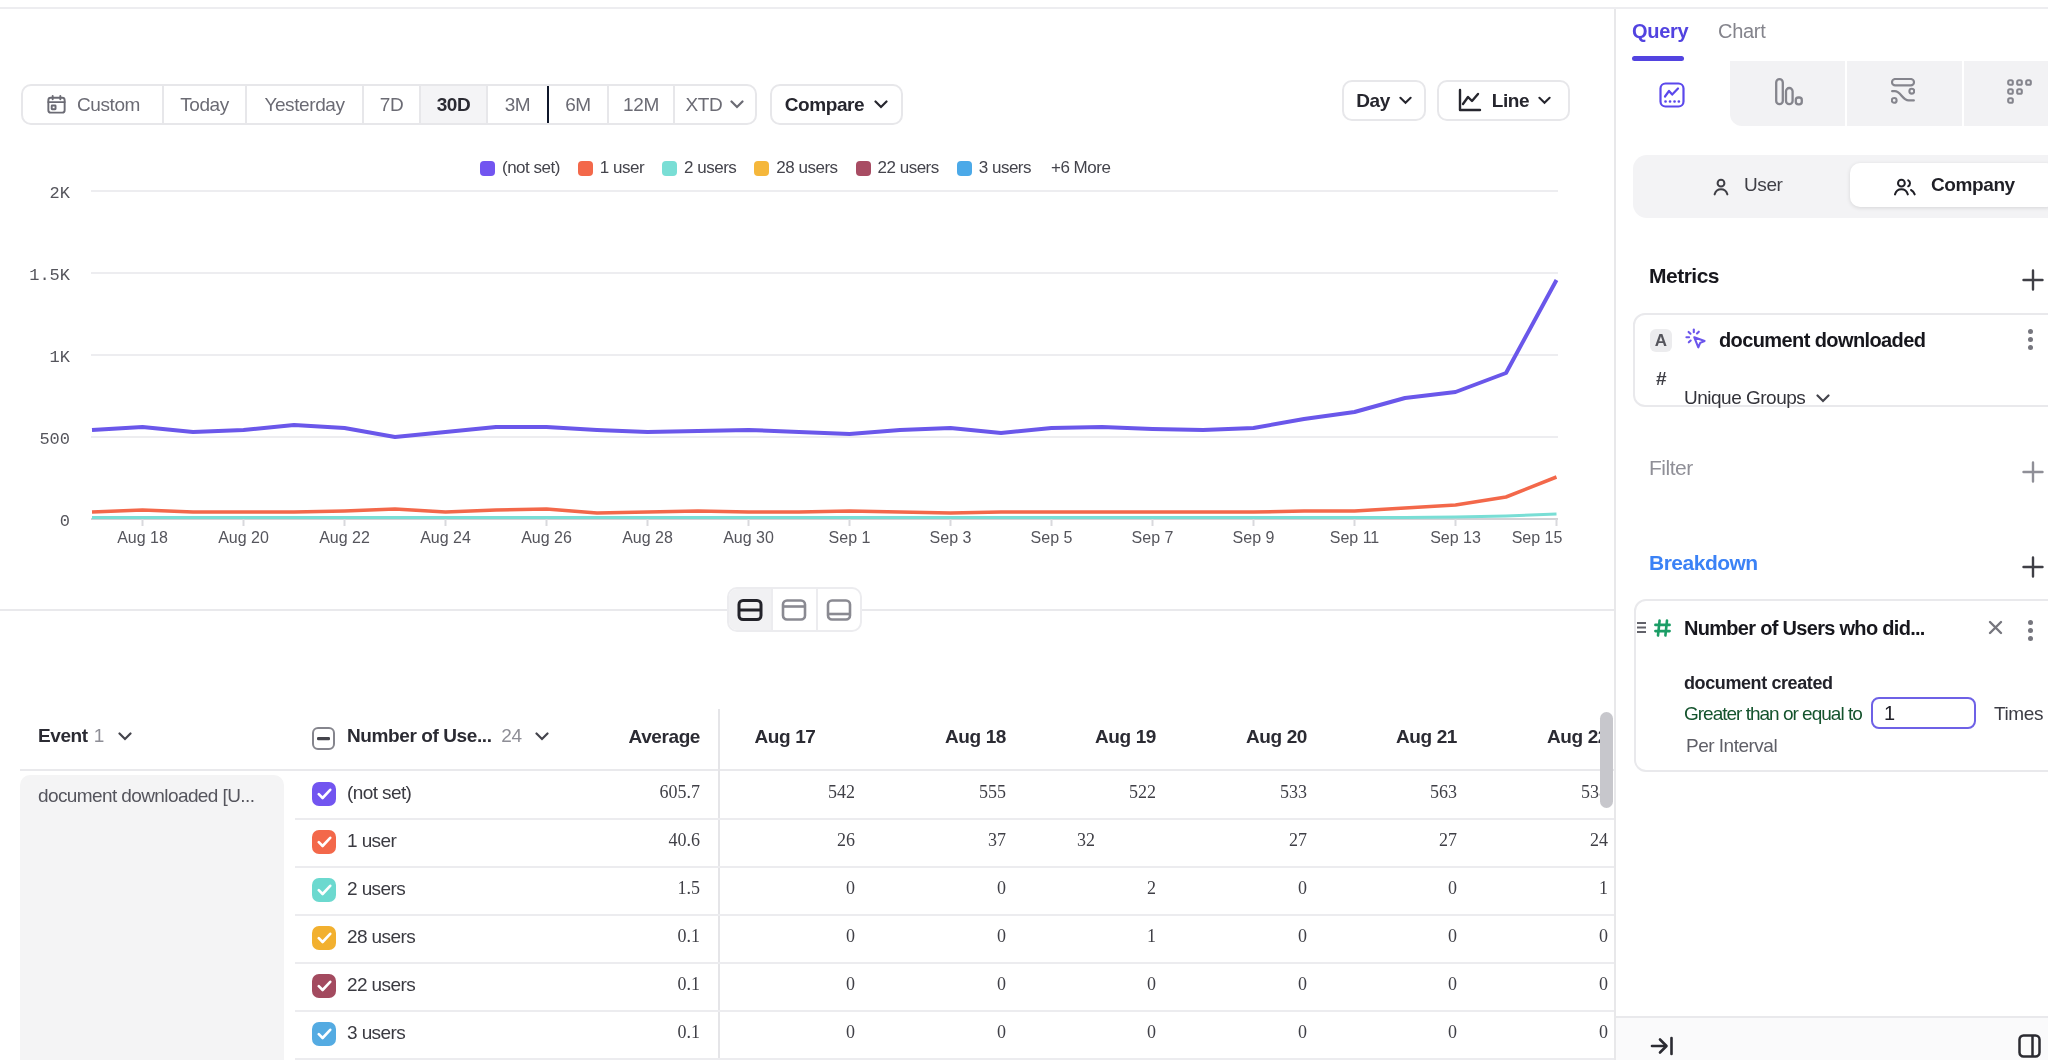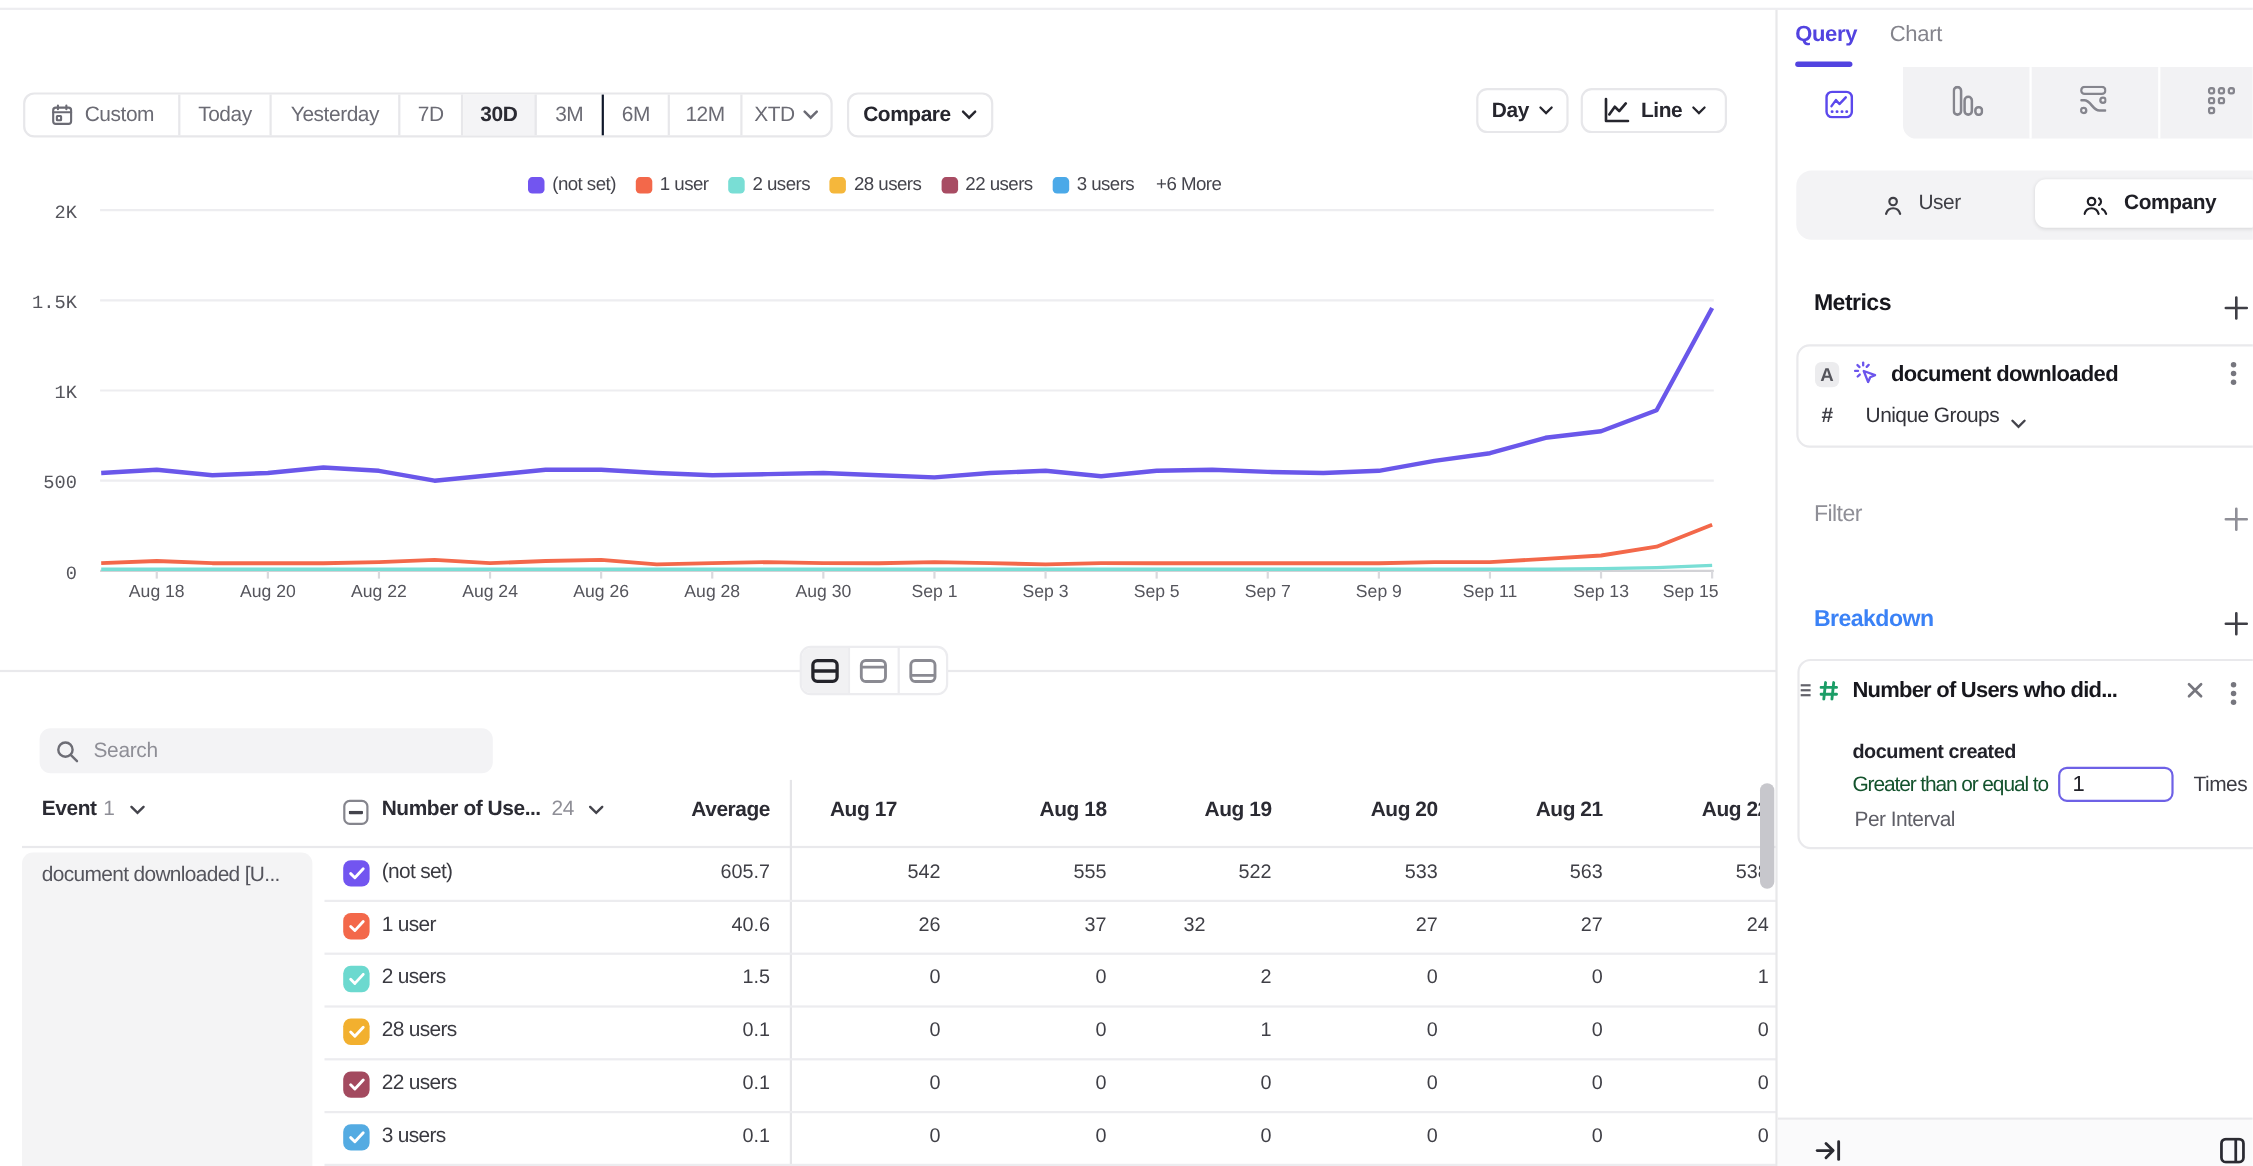--- a/index.html
+++ b/index.html
@@ -1,21 +1,21 @@
 <!DOCTYPE html>
 <html><head>
 <meta charset="utf-8">
 <style>
 html,body{margin:0;padding:0;background:#fff;}
 body{width:2048px;height:1060px;overflow:hidden;font-family:"Liberation Sans",sans-serif;position:relative;}
 .abs{position:absolute;}
 .btn{border:2px solid #e7e7ea;border-radius:10px;background:#fff;box-sizing:border-box;display:flex;align-items:center;justify-content:center;}
 .sep{background:#e9e9ec;}
 svg{display:block;}
-.num{font-family:Liberation Sans, sans-serif;color:#3f3f46;font-size:18px;}
+.num{font-family:Liberation Serif, serif;color:#3f3f46;font-size:18px;}
 .hnum{font-weight:bold;color:#2b2b33;font-size:19px;letter-spacing:-0.4px;}
 </style>
 </head>
 <body>
 
 <div class="abs" style="left:0;top:7px;width:2048px;height:2px;background:#ededf0;"></div>
 
 <div class="abs" style="left:0;top:9px;width:1615px;height:1051px;overflow:hidden;">
 
   <div class="abs" style="left:21px;top:75px;width:736px;height:41px;border:2px solid #e7e7ea;border-radius:10px;box-sizing:border-box;display:flex;align-items:stretch;color:#6b6b74;font-size:19px;letter-spacing:-0.4px;">
@@ -149,27 +149,20 @@
         </svg>
     </div>
     <div style="flex:1;display:flex;align-items:center;justify-content:center;">
       <svg width="26" height="26" viewBox="0 0 26 26" fill="none" stroke="#8a8a92" stroke-width="2.6" stroke-linejoin="round">
           <rect x="2" y="3.5" width="22" height="19" rx="4"></rect>
           <path d="M2 17h22"></path>
         </svg>
     </div>
   </div>
 
-  <div class="abs" style="left:36px;top:653px;width:412px;height:41px;background:#f3f3f5;border-radius:10px;display:flex;align-items:center;">
-    <svg style="margin-left:13px;" width="24" height="24" viewBox="0 0 24 24" fill="none" stroke="#6d6d75" stroke-width="2.2" stroke-linecap="round">
-        <circle cx="10.5" cy="10.5" r="6.5"></circle>
-        <path d="M15.5 15.5 21 21"></path>
-      </svg>
-    <span style="margin-left:12px;font-size:19px;letter-spacing:-0.3px;color:#8e8e96;">Search</span>
-  </div>
 
   <div class="abs" style="left:38px;top:716px;font-size:19px;letter-spacing:-0.4px;color:#2b2b33;font-weight:bold;display:flex;align-items:center;gap:6px;">Event <span style="color:#8e8e96;font-weight:normal;">1</span>
     <svg style="margin-left:8px;" width="14" height="9" viewBox="0 0 14 9" fill="none" stroke="#44444c" stroke-width="2.2" stroke-linecap="round">
         <path d="M1.5 1.5 7 7l5.5-5.5"></path>
       </svg>
   </div>
   <div class="abs" style="left:312px;top:718px;width:23px;height:23px;border:2px solid #85858d;border-radius:6px;box-sizing:border-box;display:flex;align-items:center;justify-content:center;">
     <svg width="13" height="4" viewBox="0 0 13 4">
         <rect width="13" height="3.2" rx="1.2" fill="#44444c"></rect>
       </svg>
@@ -349,21 +342,21 @@
         <path d="M9.3 9.3 19.6 13l-4.4 1.9-1.9 4.4z"></path>
         <path d="M8.8 1.6v2.6"></path>
         <path d="M3.6 3.9 5.5 5.7"></path>
         <path d="M1.4 9.2h2.7"></path>
         <path d="M3.8 14.3l1.9-1.8"></path>
         <path d="M13.8 3.7 12 5.5"></path>
       </svg>
     <div class="abs" style="left:103px;top:320px;font-size:20px;letter-spacing:-0.6px;color:#17171d;font-weight:bold;">document downloaded</div>
     <div class="abs" style="left:412px;top:320px;width:5px;height:5px;border-radius:50%;background:#76767e;box-shadow:0 8px 0 #76767e,0 16px 0 #76767e;"></div>
     <div class="abs" style="left:40px;top:359px;font-size:19px;color:#3f3f46;font-weight:bold;">#</div>
-    <div class="abs" style="left:68px;top:359px;display:flex;align-items:flex-end;gap:11px;margin-left:12px;">
+    <div class="abs" style="left:68px;top:378px;display:flex;align-items:center;gap:11px;">
         <span style="font-size:19px;letter-spacing:-0.5px;color:#33333a;">Unique Groups</span>
         <svg width="14" height="9" viewBox="0 0 14 9" fill="none" stroke="#44444c" stroke-width="2.2" stroke-linecap="round">
           <path d="M1.5 1.5 7 7l5.5-5.5"></path>
         </svg>
       </div>
 
     <div class="abs" style="left:33px;top:447px;font-size:21px;letter-spacing:-0.5px;color:#8f8f97;">Filter</div>
     <svg class="abs" style="left:404px;top:450px;" width="26" height="26" viewBox="0 0 26 26" fill="none" stroke="#8f8f97" stroke-width="2.4" stroke-linecap="round">
         <path d="M13 3.5v19M3.5 13h19"></path>
       </svg>

